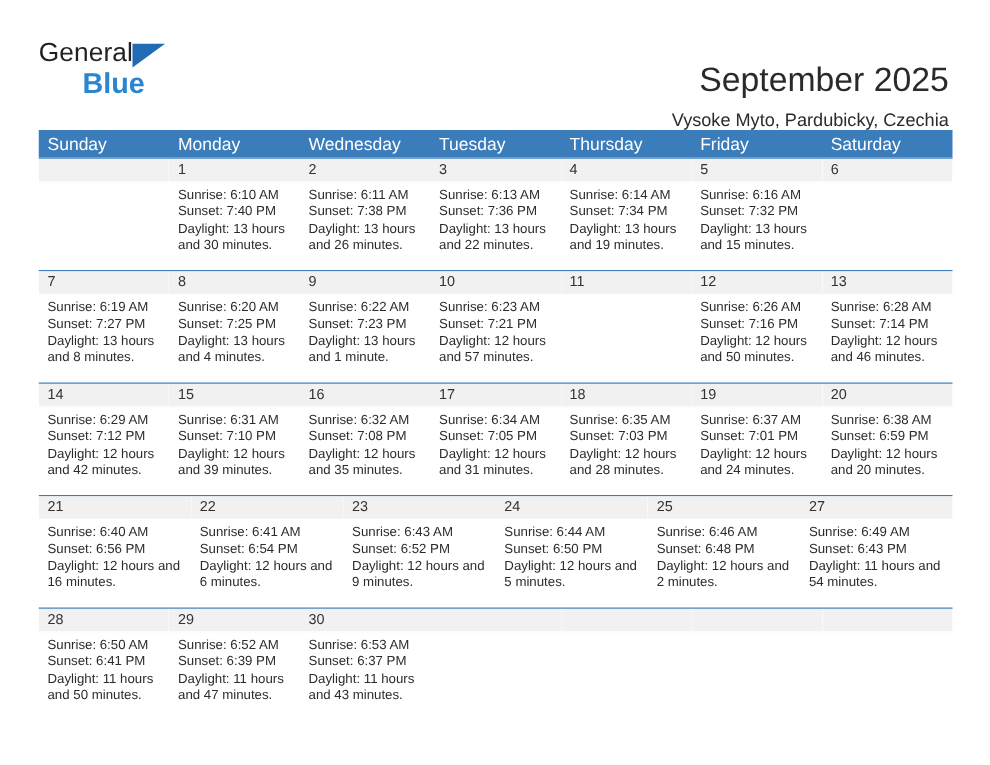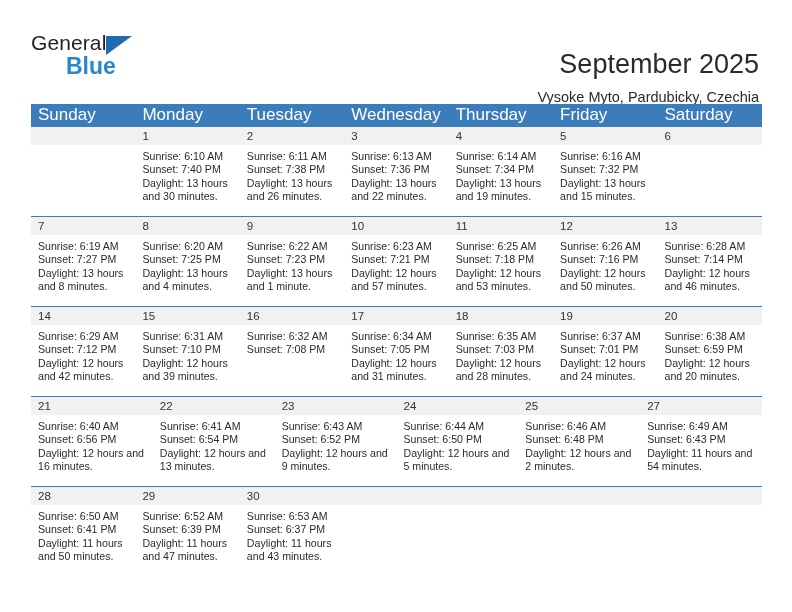--- a/index.html
+++ b/index.html
@@ -96,21 +96,21 @@
     width: 731px;
   }
   .weekdays {
     display: flex;
     background: #3b7cbb;
     height: 22px;
   }
   .weekday {
     flex: 1 1 0;
     color: #ffffff;
-    font-size: 17px;
+    font-size: 14px;
     line-height: 22px;
     padding-left: 7px;
     box-sizing: border-box;
     white-space: nowrap;
     overflow: hidden;
   }
   .weekday + .weekday { }
 
   .week {
     display: flex;
@@ -173,22 +173,22 @@
       <h2 class="cal-subtitle">Vysoke Myto, Pardubicky, Czechia</h2>
     </div>
 
   </div>
 
   <div class="calendar">
 
     <div class="weekdays">
       <div class="weekday">Sunday</div>
       <div class="weekday">Monday</div>
+      <div class="weekday">Wednesday</div>
       <div class="weekday">Tuesday</div>
-      <div class="weekday">Wednesday</div>
       <div class="weekday">Thursday</div>
       <div class="weekday">Friday</div>
       <div class="weekday">Saturday</div>
     </div>
 
     <div class="week">
       <div class="day empty">
         <div class="daynum-band">
             <span class="daynum"></span>
           </div>
@@ -293,25 +293,20 @@
         <div class="day-body">
           <div class="day-line">Sunrise: 6:23 AM</div>
           <div class="day-line">Sunset: 7:21 PM</div>
           <div class="day-line wrap">Daylight: 12 hours and 57 minutes.</div>
         </div>
       </div>
       <div class="day">
         <div class="daynum-band">
             <span class="daynum">11</span>
           </div>
-        <div class="day-body">
-          <div class="day-line">Sunrise: 6:25 AM</div>
-          <div class="day-line">Sunset: 7:18 PM</div>
-          <div class="day-line wrap">Daylight: 12 hours and 53 minutes.</div>
-        </div>
       </div>
       <div class="day">
         <div class="daynum-band">
             <span class="daynum">12</span>
           </div>
         <div class="day-body">
           <div class="day-line">Sunrise: 6:26 AM</div>
           <div class="day-line">Sunset: 7:16 PM</div>
           <div class="day-line wrap">Daylight: 12 hours and 50 minutes.</div>
         </div>
@@ -349,20 +344,21 @@
           <div class="day-line wrap">Daylight: 12 hours and 39 minutes.</div>
         </div>
       </div>
       <div class="day">
         <div class="daynum-band">
             <span class="daynum">16</span>
           </div>
         <div class="day-body">
           <div class="day-line">Sunrise: 6:32 AM</div>
           <div class="day-line">Sunset: 7:08 PM</div>
+          <div class="day-line wrap">Daylight: 12 hours and 35 minutes.</div>
         </div>
       </div>
       <div class="day">
         <div class="daynum-band">
             <span class="daynum">17</span>
           </div>
         <div class="day-body">
           <div class="day-line">Sunrise: 6:34 AM</div>
           <div class="day-line">Sunset: 7:05 PM</div>
           <div class="day-line wrap">Daylight: 12 hours and 31 minutes.</div>
@@ -411,21 +407,21 @@
           <div class="day-line wrap">Daylight: 12 hours and 16 minutes.</div>
         </div>
       </div>
       <div class="day">
         <div class="daynum-band">
             <span class="daynum">22</span>
           </div>
         <div class="day-body">
           <div class="day-line">Sunrise: 6:41 AM</div>
           <div class="day-line">Sunset: 6:54 PM</div>
-          <div class="day-line wrap">Daylight: 12 hours and 13 minutes.</div>
+          <div class="day-line wrap">Daylight: 12 hours and 6 minutes.</div>
         </div>
       </div>
       <div class="day">
         <div class="daynum-band">
             <span class="daynum">23</span>
           </div>
         <div class="day-body">
           <div class="day-line">Sunrise: 6:43 AM</div>
           <div class="day-line">Sunset: 6:52 PM</div>
           <div class="day-line wrap">Daylight: 12 hours and 9 minutes.</div>

